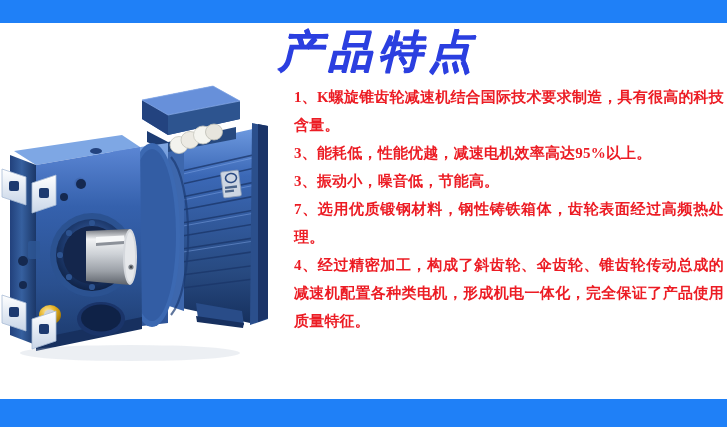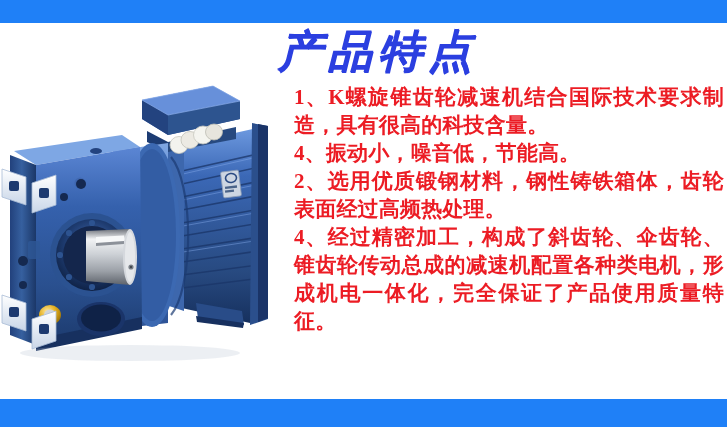--- a/index.html
+++ b/index.html
@@ -39,21 +39,21 @@
   }
 
   .features{
     position:absolute;
     left:26px;top:60px;
     width:430px;
   }
   .feature{
     color:#ec1c24;
     font-family:"Liberation Serif","DejaVu Serif",serif;
-    font-size:21px;
+    font-size:15px;
     font-weight:bold;
     line-height:28px;
     letter-spacing:0.2px;
     text-align:justify;
     margin:0 0 0 0;
   }
 
   
   .photo{
     position:absolute;
@@ -266,19 +266,20 @@
       <ellipse cx="130" cy="330" rx="110" ry="8" fill="#b9c4d4" opacity="0.28"></ellipse>
     </svg>
   </div>
 
   <div class="content">
 
     <div class="title">产品特点</div>
 
     <div class="features">
       <p class="feature">1、K螺旋锥齿轮减速机结合国际技术要求制造，具有很高的科技含量。</p>
-      <p class="feature">4、振动小，噪音低，节能高。</p>
-      <p class="feature">2、选用优质锻钢材料，钢性铸铁箱体，齿轮表面经过高频热处理。</p>
+      <p class="feature">3、能耗低，性能优越，减速电机效率高达95%以上。</p>
+      <p class="feature">3、振动小，噪音低，节能高。</p>
+      <p class="feature">7、选用优质锻钢材料，钢性铸铁箱体，齿轮表面经过高频热处理。</p>
       <p class="feature">4、经过精密加工，构成了斜齿轮、伞齿轮、锥齿轮传动总成的减速机配置各种类电机，形成机电一体化，完全保证了产品使用质量特征。</p>
     </div>
 
   </div>
 </div>
 
 </body></html>

